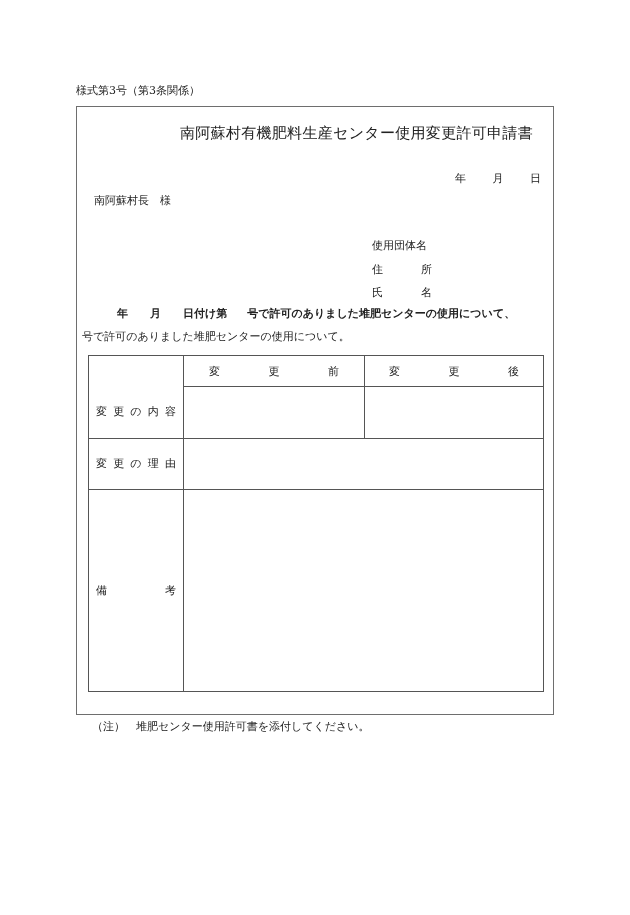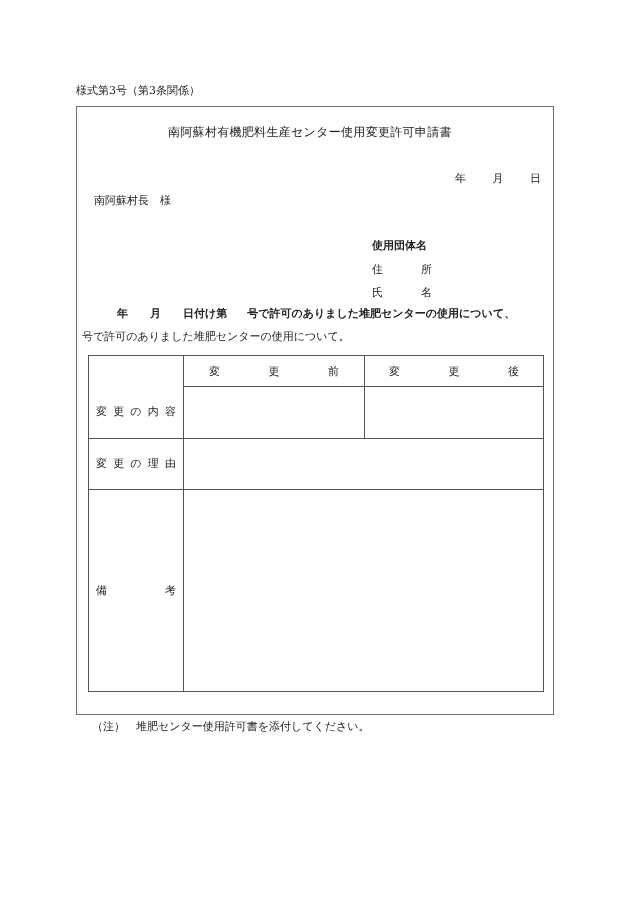--- a/index.html
+++ b/index.html
@@ -13,33 +13,33 @@
   .line { position: absolute; background: #555; }
   .spread { display: flex; justify-content: space-between; }
 </style>
 </head>
 <body>
 
 <div class="abs" style="left:76px; top:83px; font-size:11px;text-align:right;">様式第3号（第3条関係）</div>
 
 <div class="frame"></div>
 
-<div class="abs" style="left:168px; top:124px; font-size:12px; letter-spacing:0.3px;">南阿蘇村有機肥料生産センター使用変更許可申請書</div>
+<div class="abs" style="left:180px; top:124px; font-size:15px; letter-spacing:0.3px;">南阿蘇村有機肥料生産センター使用変更許可申請書</div>
 
 <div class="abs" style="left:455px; top:171px; width:86px;">
   <div class="spread">
     <span>年</span>
     <span>月</span>
     <span>日</span>
   </div>
 </div>
 
 <div class="abs" style="left:94px; top:193px;text-align:center;">南阿蘇村長　様</div>
 
-<div class="abs" style="left:372px; top:238px;font-weight:bold;">使用団体名</div>
+<div class="abs" style="left:372px; top:238px;">使用団体名</div>
 <div class="abs" style="left:372px; top:262px; width:60px;">
   <div class="spread">
     <span>住</span>
     <span>所</span>
   </div>
 </div>
 <div class="abs" style="left:372px; top:285px; width:60px;">
   <div class="spread">
     <span>氏</span>
     <span>名</span>

